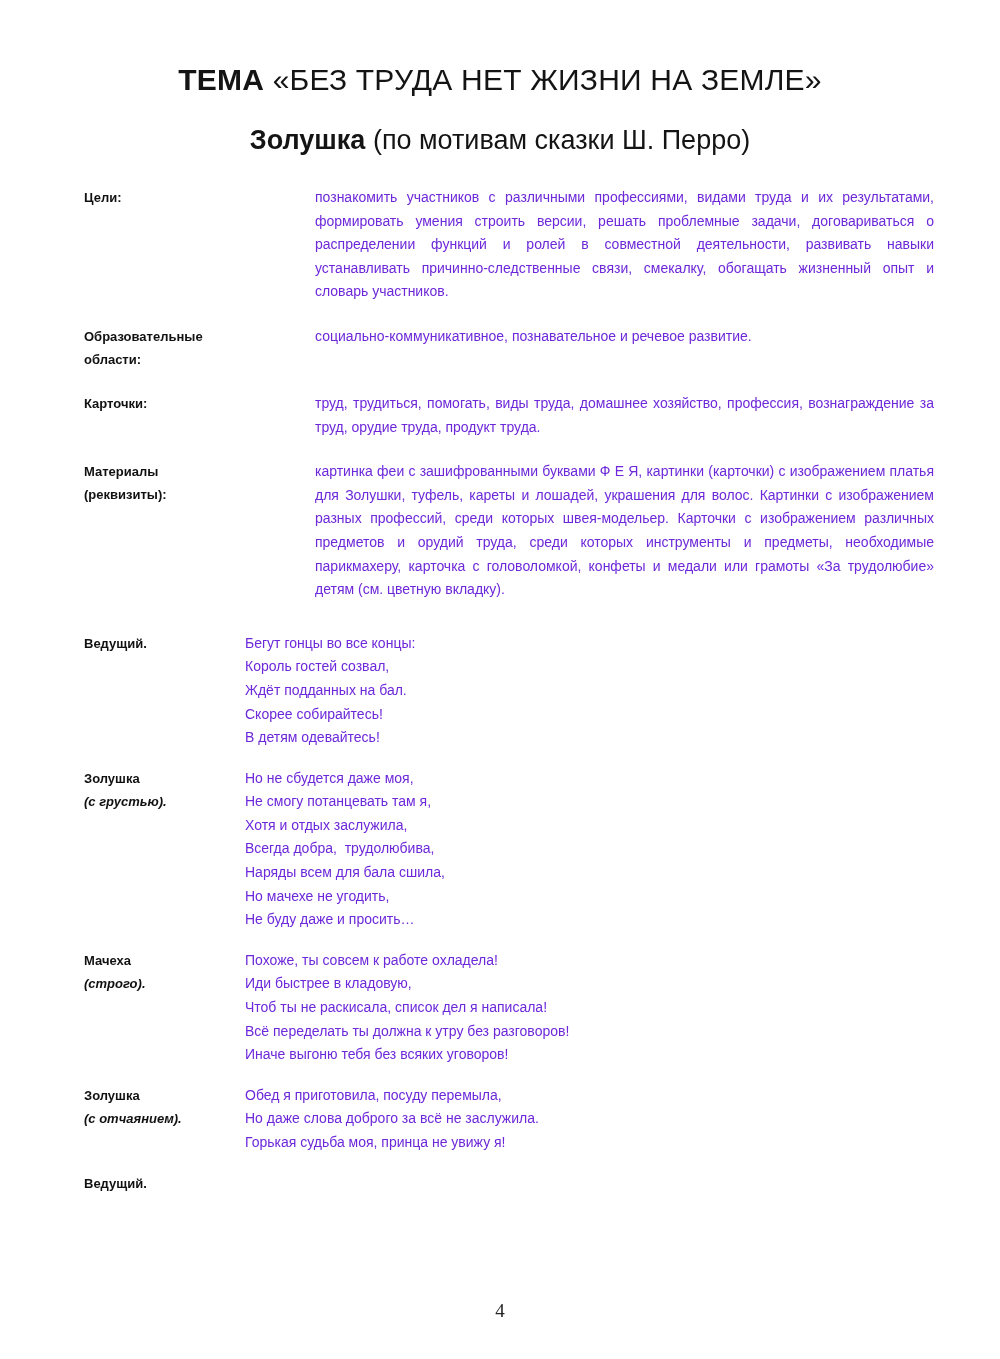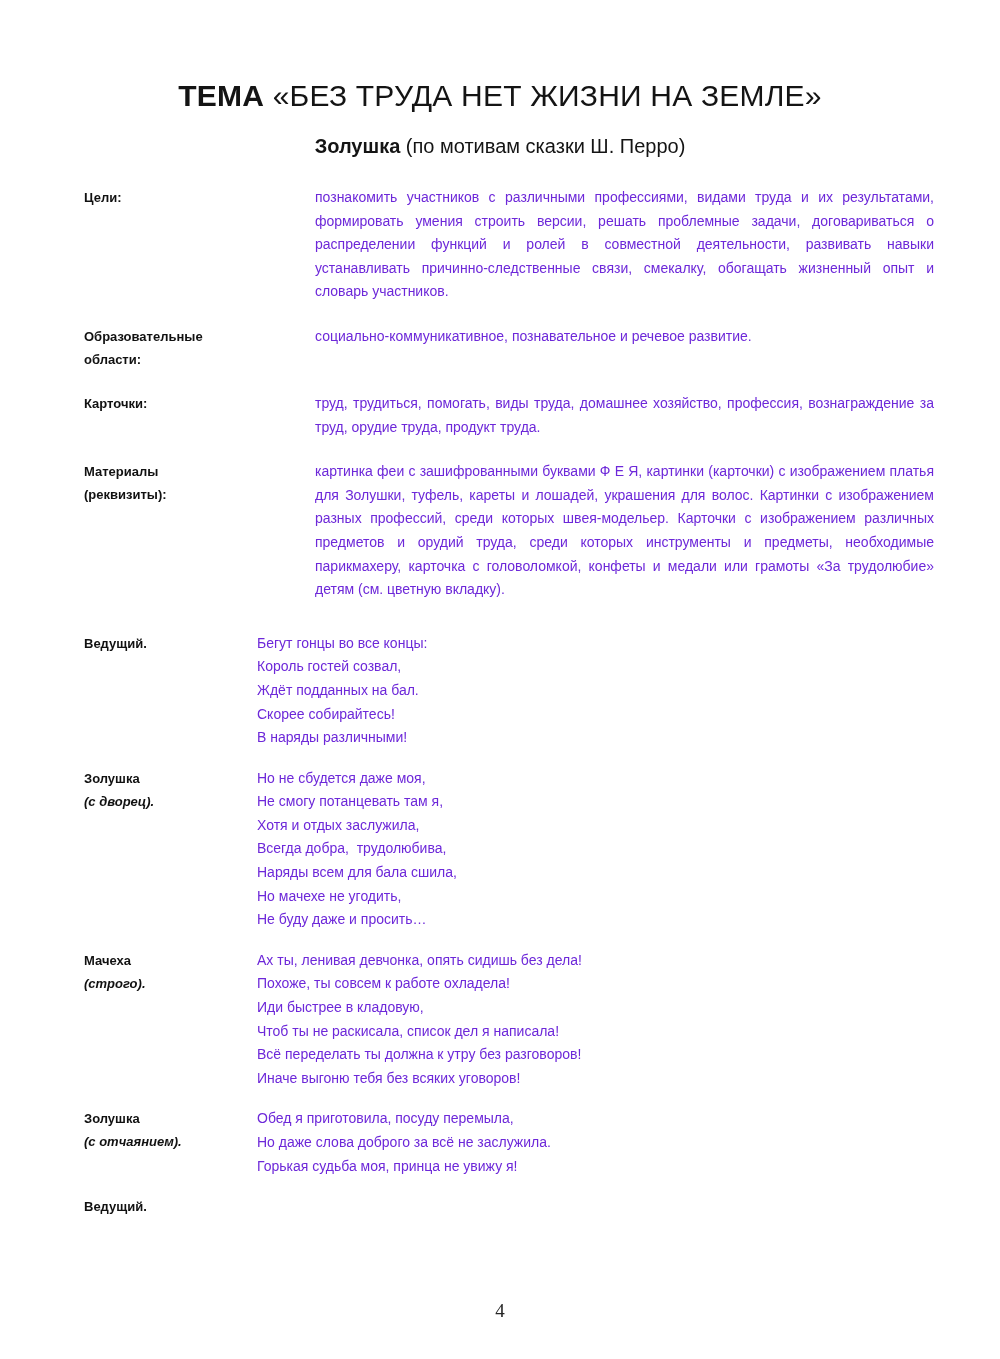--- a/index.html
+++ b/index.html
@@ -16,42 +16,42 @@
     overflow: hidden;
     font-family: "Liberation Serif", serif;
     color: #1a1a1a;
     box-sizing: border-box;
   }
 
   
   .title-block {
     position: absolute;
     left: 0;
-    top: 78px;
+    top: 62px;
     width: 1000px;
     text-align: center;
   }
   .doc-title {
     font-family: "Liberation Sans", sans-serif;
     font-size: 30px;
     line-height: 36px;
     letter-spacing: 0.2px;
     color: #141414;
     white-space: nowrap;
   }
   .doc-title .tema-word {
     font-weight: 700;
   }
   .doc-title .tema-rest {
     font-weight: 400;
   }
   .doc-subtitle {
-    margin-top: 16px;
+    margin-top: 26px;
     font-family: "Liberation Sans", sans-serif;
-    font-size: 20px;
+    font-size: 27px;
     line-height: 32px;
     color: #141414;
     white-space: nowrap;
   }
   .doc-subtitle .hero-name {
     font-weight: 700;
   }
   .doc-subtitle .hero-note {
     font-weight: 400;
   }
@@ -91,21 +91,21 @@
   }
 
   
   .info-row .row-label { width: 231px; }
   .info-row .row-body  { width: 619px; text-align: justify; }
   .info-row .row-body p { margin: 0; }
   .info-row .row-body p.nojust { text-align: left; }
 
   
   .dlg-row .row-label { width: 161px; }
-  .dlg-row .row-body  { width: 689px; margin-left: 12px; }
+  .dlg-row .row-body  { width: 689px; }
   .dlg-row .row-body .line { display: block; white-space: pre; }
   .gap-md  { height: 17px; }
   .gap-lg  { height: 21px; }
   .gap-xl  { height: 30px; }
 
   
   .page-number {
     position: absolute;
     left: 0;
     top: 1300px;
@@ -173,47 +173,46 @@
     <div id="dialogue-container">
         <div class="row dlg-row">
           <div class="row-label">
             <span class="label-sub">Ведущий.</span>
           </div>
           <div class="row-body">
             <span class="line">Бегут гонцы во все концы:</span>
             <span class="line">Король гостей созвал,</span>
             <span class="line">Ждёт подданных на бал.</span>
             <span class="line">Скорее собирайтесь!</span>
-            <span class="line">В наряды различными!</span>
+            <span class="line">В детям одевайтесь!</span>
           </div>
         </div>
         <div class="gap-md"></div>
         <div class="row dlg-row">
           <div class="row-label">
             <span class="label-sub">Золушка</span>
-            <span class="label-sub italic">(с дворец).</span>
+            <span class="label-sub italic">(с грустью).</span>
           </div>
           <div class="row-body">
             <span class="line">Но не сбудется даже моя,</span>
             <span class="line">Не смогу потанцевать там я,</span>
             <span class="line">Хотя и отдых заслужила,</span>
             <span class="line">Всегда добра,  трудолюбива,</span>
             <span class="line">Наряды всем для бала сшила,</span>
             <span class="line">Но мачехе не угодить,</span>
             <span class="line">Не буду даже и просить…</span>
           </div>
         </div>
         <div class="gap-md"></div>
         <div class="row dlg-row">
           <div class="row-label">
             <span class="label-sub">Мачеха</span>
             <span class="label-sub italic">(строго).</span>
           </div>
           <div class="row-body">
-            <span class="line">Ах ты, ленивая девчонка, опять сидишь без дела!</span>
             <span class="line">Похоже, ты совсем к работе охладела!</span>
             <span class="line">Иди быстрее в кладовую,</span>
             <span class="line">Чтоб ты не раскисала, список дел я написала!</span>
             <span class="line">Всё переделать ты должна к утру без разговоров!</span>
             <span class="line">Иначе выгоню тебя без всяких уговоров!</span>
           </div>
         </div>
         <div class="gap-md"></div>
         <div class="row dlg-row">
           <div class="row-label">

